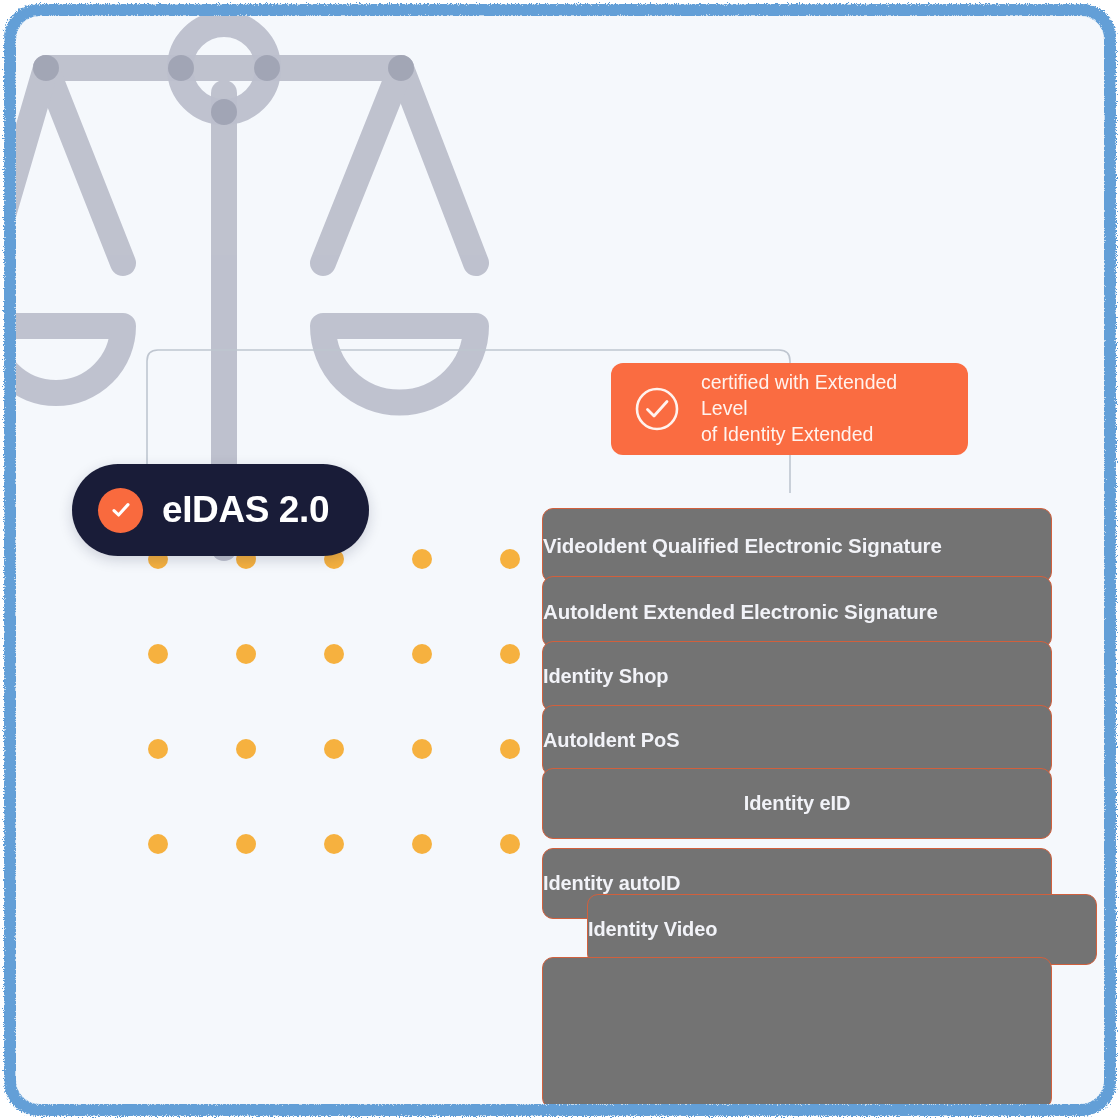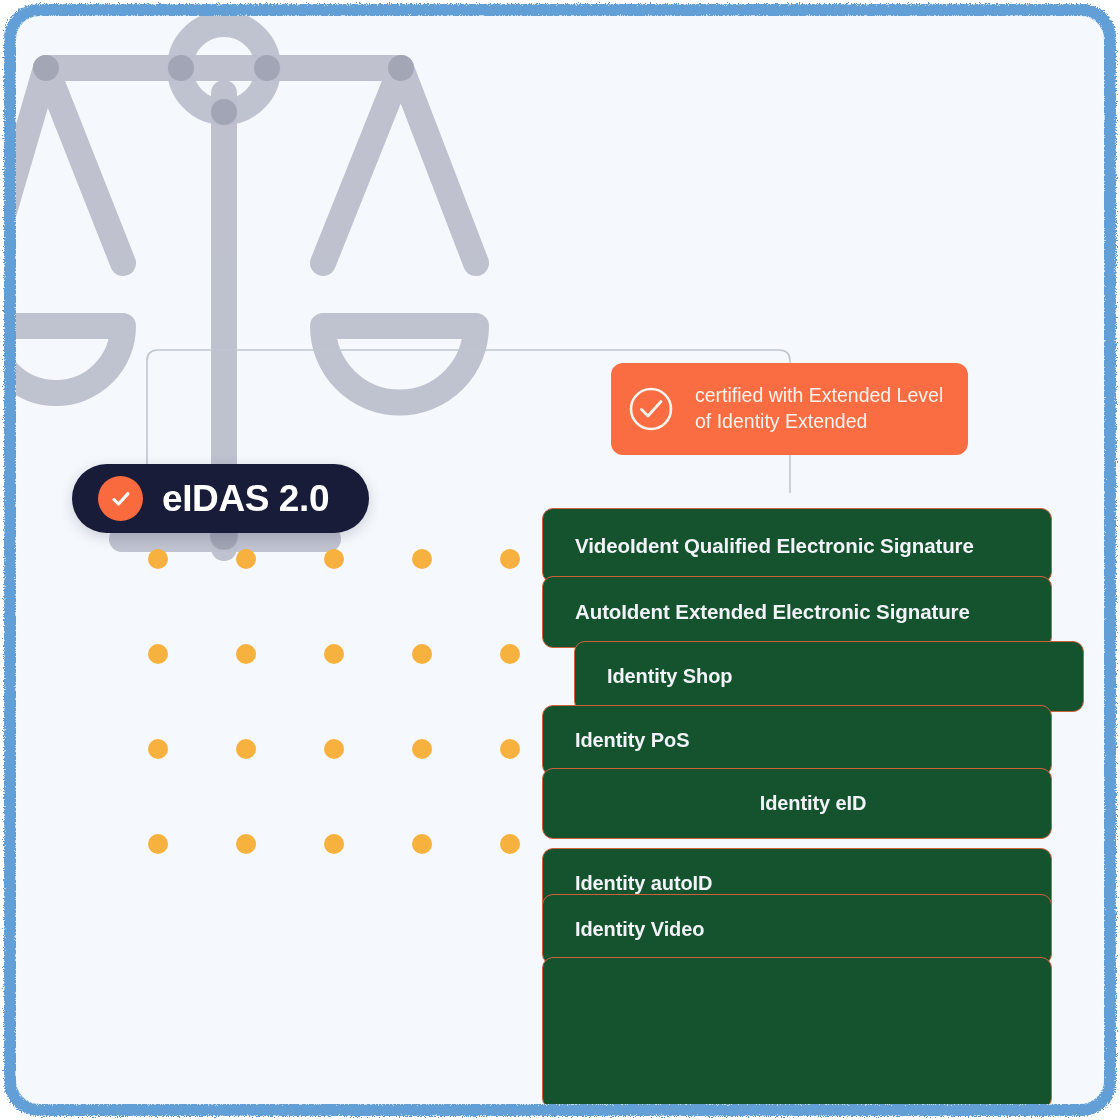--- a/index.html
+++ b/index.html
@@ -88,21 +88,21 @@
     height: 20px;
     border-radius: 50%;
     background: #F6B13F;
   }
 
   
   .badge {
     position: absolute;
     left: 56px;
     top: 448px;
-    height: 69px;
+    height: 92px;
     padding: 0 40px 0 26px;
     display: flex;
     align-items: center;
     gap: 19px;
     background: #191C38;
     border-radius: 46px;
     box-shadow: 0 4px 14px rgba(20,25,60,0.18);
   }
   .badge-check {
     width: 45px;
@@ -127,21 +127,21 @@
     position: absolute;
     left: 595px;
     top: 347px;
     width: 357px;
     height: 92px;
     background: #FA6C41;
     border-radius: 12px;
     display: flex;
     align-items: center;
     gap: 20px;
-    padding: 0 24px 0 16px;
+    padding: 0 24px 0 22px;
     box-sizing: border-box;
   }
   .callout-icon {
     width: 48px;
     height: 48px;
     flex: 0 0 auto;
   }
   .callout-text {
     color: #FFF3EE;
     font-size: 19.5px;
@@ -155,27 +155,26 @@
     left: 526px;
     top: 492px;
     width: 510px;
     height: 600px;
   }
   .list-row {
     position: absolute;
     left: 0;
     width: 510px;
     box-sizing: border-box;
-    background: #14532d;
+    background: #737373;
     border: 1px solid #D1603D;
     border-radius: 11px;
     color: #F2F3F8;
     display: flex;
     align-items: center;
-    padding-left: 32px;
   }
   .list-row.bold { font-weight: bold; font-size: 20.5px; letter-spacing: -0.1px;}
   .list-row.med  { font-weight: bold; font-size: 20px; letter-spacing: -0.1px;}
   .list-row span { pointer-events: none; }
 </style>
 </head>
 <body>
 
 <svg width="0" height="0" style="position:absolute">
   <filter id="roughen">
@@ -279,33 +278,33 @@
       </div>
     </div>
 
     <div class="list-panel">
       <div class="list-row bold" style="top:0px;   height:75px;">
         <span>VideoIdent Qualified Electronic Signature</span>
       </div>
       <div class="list-row bold" style="top:68px;  height:72px;">
         <span>AutoIdent Extended Electronic Signature</span>
       </div>
-      <div class="list-row med" style="top:133px; height:71px;margin-left:32px;">
+      <div class="list-row med" style="top:133px; height:71px;">
         <span>Identity Shop</span>
       </div>
       <div class="list-row med" style="top:197px; height:71px;">
-        <span>Identity PoS</span>
+        <span>AutoIdent PoS</span>
       </div>
       <div class="list-row med" style="top:260px; height:71px;justify-content:center;">
         <span>Identity eID</span>
       </div>
       <div class="list-row med" style="top:340px; height:71px;">
         <span>Identity autoID</span>
       </div>
-      <div class="list-row med" style="top:386px; height:71px;">
+      <div class="list-row med" style="top:386px; height:71px;margin-left:45px;">
         <span>Identity Video</span>
       </div>
       <div class="list-row med" style="top:449px; height:152px;">
         <span></span>
       </div>
     </div>
 
   </div>
 </div>
 

